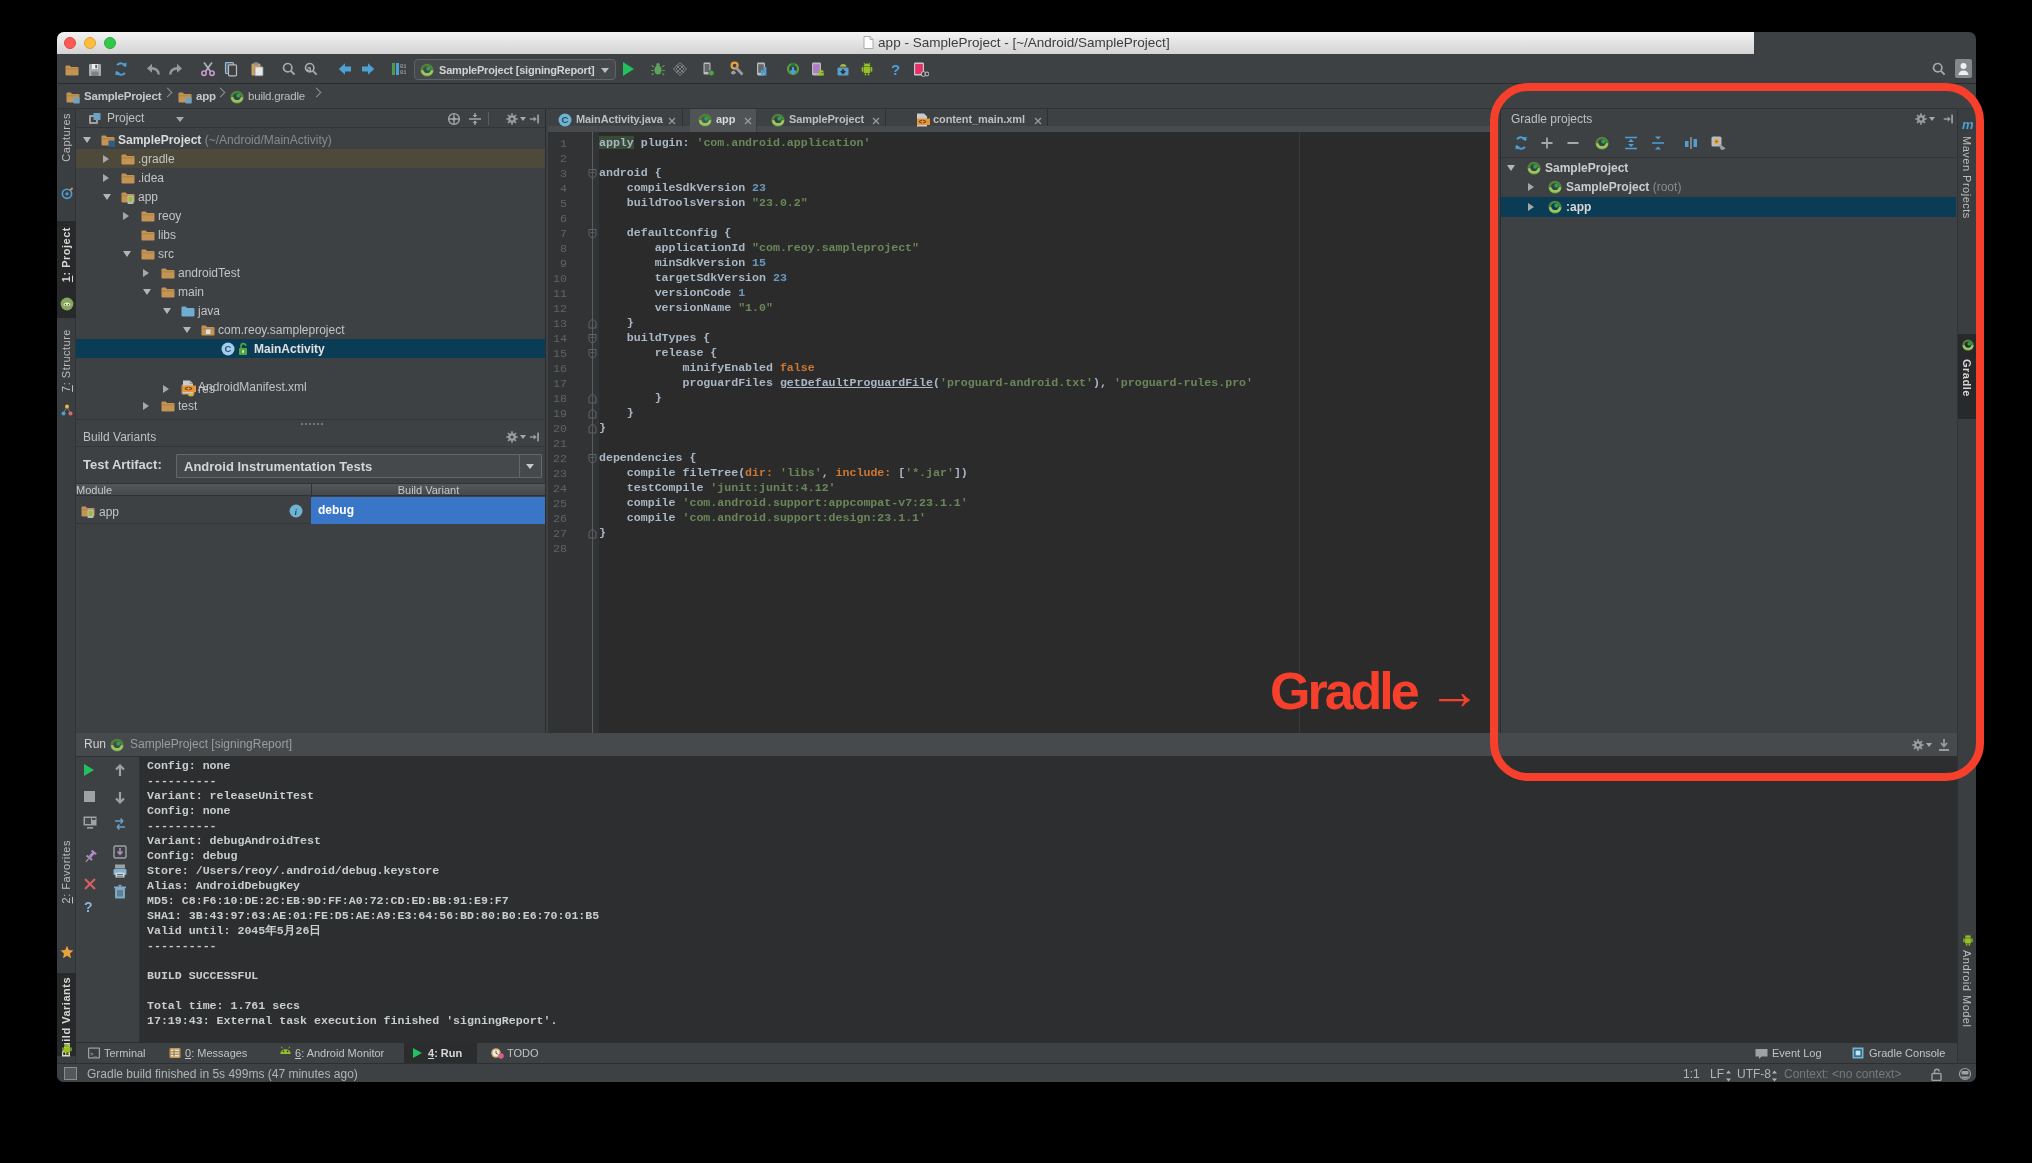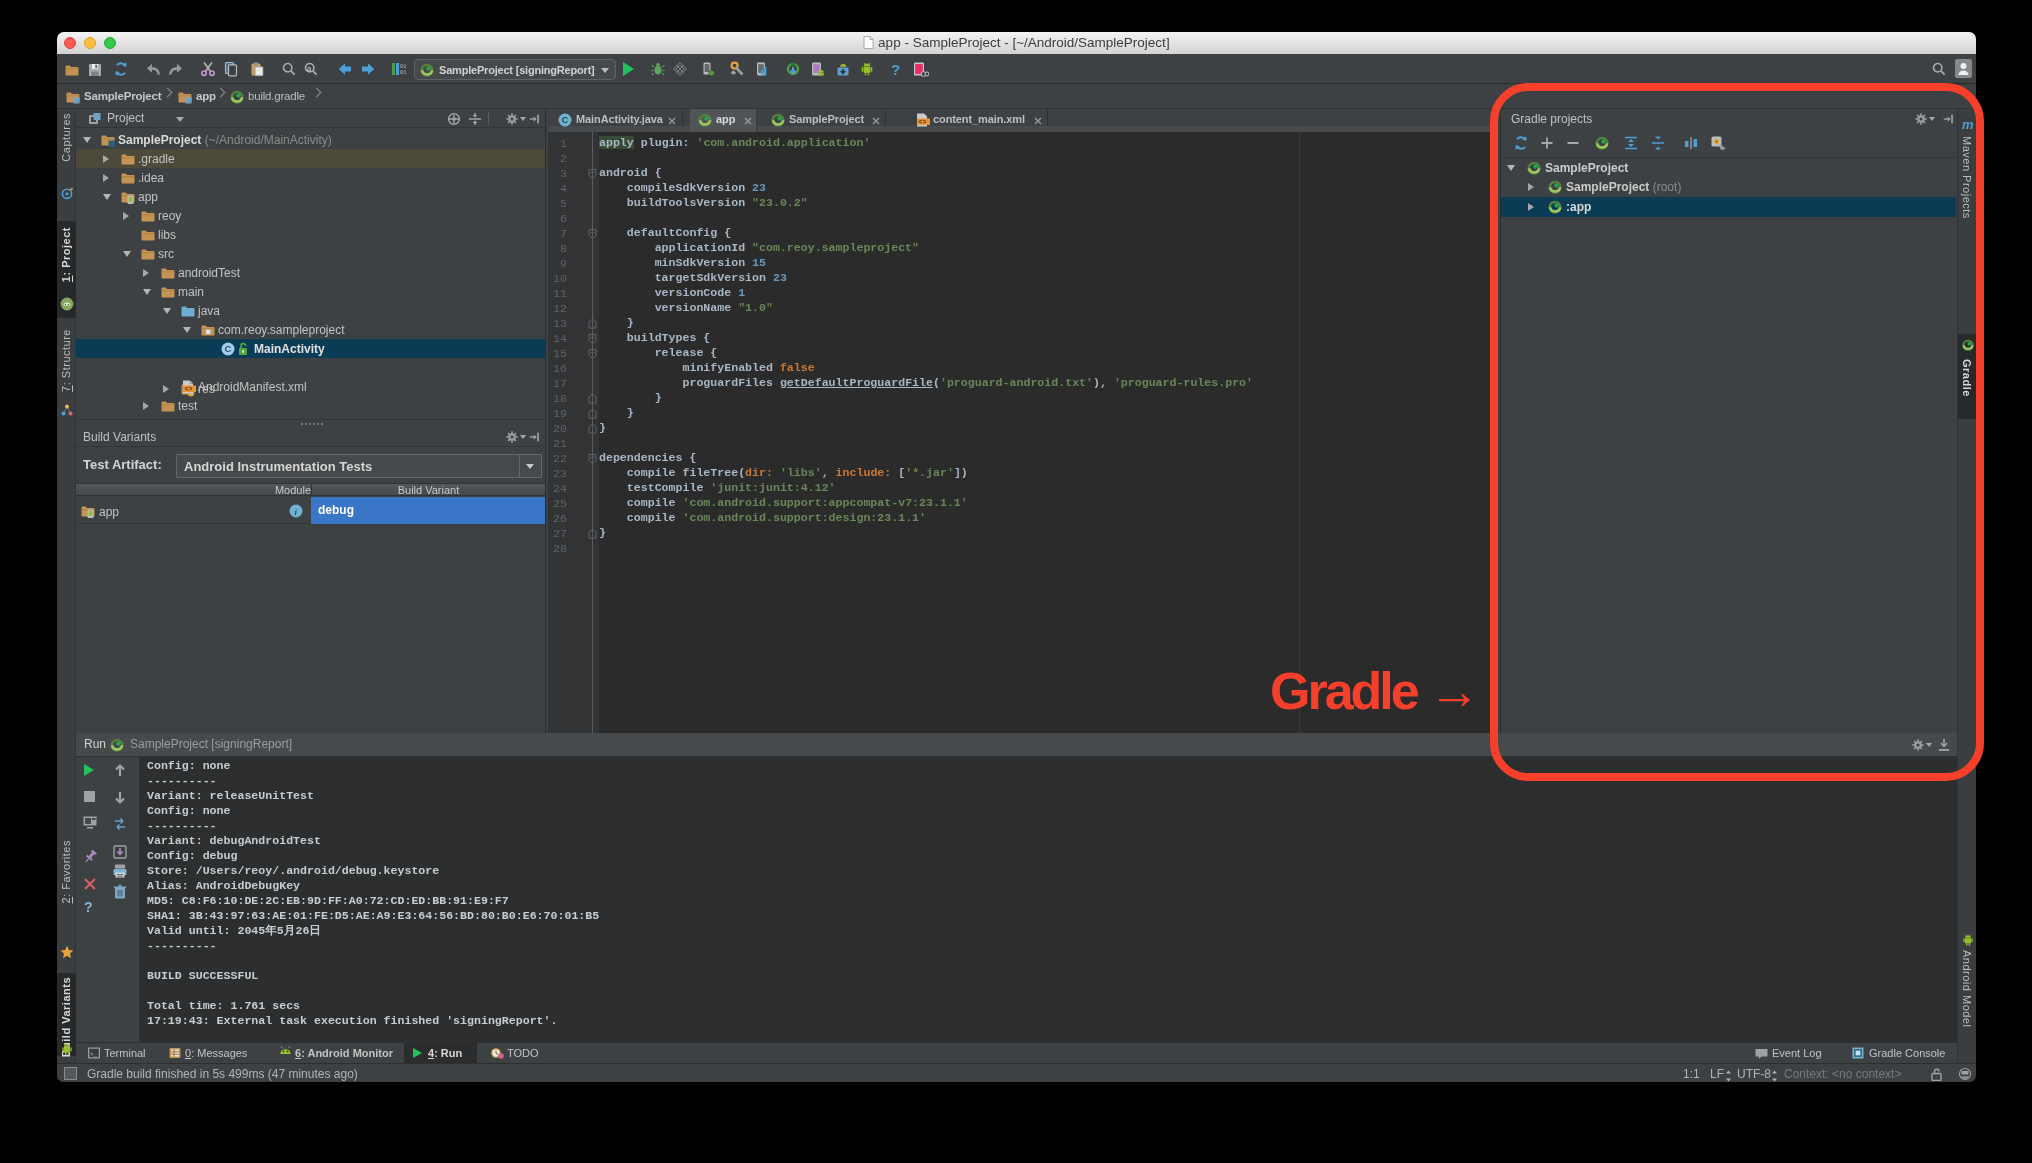--- a/index.html
+++ b/index.html
@@ -1,21 +1,21 @@
 <!DOCTYPE html>
 <html><head>
 <meta charset="utf-8">
 <style>
 * { margin:0; padding:0; box-sizing:border-box; }
 html,body { width:2032px; height:1163px; background:#000; overflow:hidden; }
 body { font-family:"Liberation Sans", sans-serif; }
 .a { position:absolute; }
 #win { position:absolute; left:57px; top:32px; width:1919px; height:1050px; background:#3d4143; border-radius:7px; overflow:hidden; }
 
-#titlebar { position:absolute; left:0; top:0; width:1919px; height:22px; background:linear-gradient(#f3f3f3,#d3d3d3); }
+#titlebar { position:absolute; left:0; top:0; width:1697px; height:22px; background:linear-gradient(#f3f3f3,#d3d3d3); }
 .tl { position:absolute; top:5px; width:12px; height:12px; border-radius:50%; }
 #title { position:absolute; top:3px; left:0; width:1919px; text-align:center; font-size:13.5px; color:#3c3c3c; }
 
 #toolbar { position:absolute; left:0; top:22px; width:1919px; height:30px; background:#3d4143; border-bottom:1px solid #2a2b2c; }
 
 #crumbs { position:absolute; left:0; top:53px; width:1919px; height:24px; background:#3d4143; border-bottom:1px solid #303233; }
 .crumbtx { position:absolute; top:5px; font-size:11.5px; font-weight:bold; color:#c7c7c7; letter-spacing:-0.2px; white-space:nowrap; }
 .chev { position:absolute; top:4px; width:7px; height:7px; border-top:1px solid #8e8e8e; border-right:1px solid #8e8e8e; transform:rotate(45deg); }
 
 #lstripe { position:absolute; left:0; top:77px; width:19px; height:954px; z-index:3; background:#3b3e40; border-right:1px solid #313436; }
@@ -499,21 +499,21 @@
         </svg>
     </div>
     <div class="a" style="left:7px;top:348px;font-size:13px;font-weight:bold;color:#d5d5d5;">Test Artifact:</div>
     <div class="a" style="left:100px;top:345px;width:366px;height:24px;background:#45494b;border:1px solid #646869;border-radius:1px;">
       <div class="a" style="left:7px;top:4px;font-size:13px;font-weight:bold;color:#d5d5d5;">Android Instrumentation Tests</div>
       <div class="a" style="right:0;top:0;width:22px;height:22px;border-left:1px solid #646869;">
           <div class="a" style="left:6px;top:9px;width:0;height:0;border-left:4.5px solid transparent;border-right:4.5px solid transparent;border-top:5.5px solid #c8c8c8;"></div>
         </div>
     </div>
     <div class="a" style="left:0;top:374px;width:469px;height:13px;background:linear-gradient(#53575a,#45494c);border-top:1px solid #303334;border-bottom:1px solid #303334;">
-      <div class="a" style="left:0;top:0;width:235px;text-align:right;font-size:11px;color:#c9c9c9;">Module</div>
+      <div class="a" style="left:0;top:0;width:235px;text-align:left;font-size:11px;color:#c9c9c9;">Module</div>
       <div class="a" style="left:235px;top:0;width:1px;height:13px;background:#303334;"></div>
       <div class="a" style="left:236px;top:0;width:233px;text-align:center;font-size:11px;color:#c9c9c9;">Build Variant</div>
     </div>
     <div class="a" style="left:0;top:388px;width:469px;height:27px;border-bottom:1px solid #333637;">
       <svg class="a" style="left:4px;top:6px;" width="16" height="16">
           <use href="#folder"></use>
           <rect x="7.5" y="6.5" width="6" height="8.5" rx="1" fill="#b9bcbe"></rect>
           <rect x="8.7" y="7.8" width="3.6" height="5" fill="#97c024"></rect>
         </svg>
       <div class="a" style="left:23px;top:8px;font-size:12px;color:#c3c3c3;">app</div>
@@ -846,21 +846,21 @@
         <g stroke="#8a6a30" stroke-width="0.9">
           <line x1="3" y1="5.8" x2="11" y2="5.8"></line>
           <line x1="3" y1="8.2" x2="11" y2="8.2"></line>
           <line x1="6" y1="3.5" x2="6" y2="10.5"></line>
         </g>
       </svg>
     <div class="bbt" style="left:109px;"><span style="text-decoration:underline;">0</span>: Messages</div>
     <svg class="a" style="left:202px;top:2px;" width="15" height="15" viewBox="0 0 16 16">
         <use href="#droidhead"></use>
       </svg>
-    <div class="bbt" style="left:219px;font-weight:bold;"><span style="text-decoration:underline;">6</span>: Android Monitor</div>
+    <div class="bbt" style="left:219px;"><span style="text-decoration:underline;">6</span>: Android Monitor</div>
     <div class="a" style="left:328px;top:0;width:73px;height:21px;background:#2a2c2d;"></div>
     <div class="a" style="left:337px;top:5px;width:0;height:0;border-top:5.5px solid transparent;border-bottom:5.5px solid transparent;border-left:9px solid #21c25e;"></div>
     <div class="bbt" style="left:352px;color:#d8d8d8;font-weight:bold;"><span style="text-decoration:underline;">4</span>: Run</div>
     <svg class="a" style="left:414px;top:3px;" width="14" height="14">
         <circle cx="6" cy="7" r="4.8" fill="#c9a96a"></circle>
         <circle cx="6" cy="7" r="3.4" fill="#f0ead8"></circle>
         <path d="M6 4.8 v2.4 l1.8 1.2" stroke="#6a5a28" stroke-width="1" fill="none"></path>
         <circle cx="11" cy="10" r="2.8" fill="#d35f8f"></circle>
       </svg>
     <div class="bbt" style="left:431px;">TODO</div>

